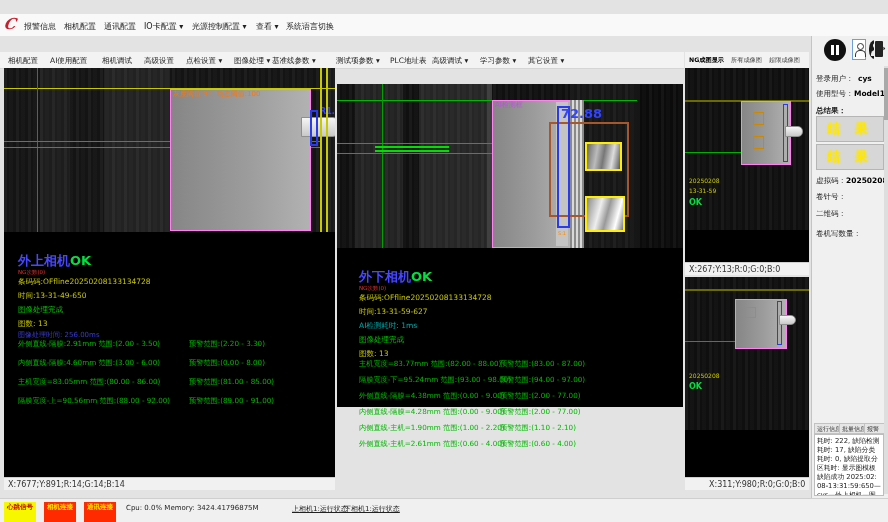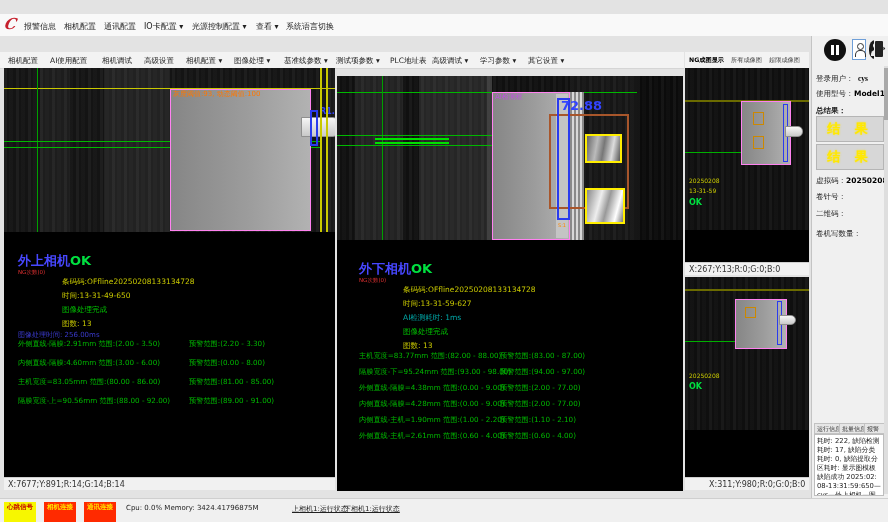--- a/index.html
+++ b/index.html
@@ -22,21 +22,21 @@
   .ngtab.active{color:#000;font-weight:bold;}
   
   .campanel{position:absolute;background:#000;}
   .scene{position:absolute;left:0;top:0;overflow:hidden;background:#141414;}
   .stripes{position:absolute;left:0;top:0;width:100%;height:100%;
     background:repeating-linear-gradient(90deg,rgba(255,255,255,0.045) 0 3px,rgba(0,0,0,0) 3px 5px,rgba(255,255,255,0.02) 5px 9px,rgba(0,0,0,0) 9px 12px);}
   .coords{position:absolute;left:0;width:100%;height:13px;background:#f1f1f1;border-top:1px solid #cfcfcf;font-size:8px;color:#333;line-height:13px;padding-left:4px;box-sizing:border-box;}
   .yel{color:#c9c900;} .grn{color:#00c400;} .blu{color:#4747ff;} .cyn{color:#00a8a8;}
   .red{color:#e03030;} .okg{color:#00e040;}
   .camtitle{font-size:13px;font-weight:bold;}
-  .info{font-size:7.5px;margin-left:44px;}
+  .info{font-size:7.5px;}
   .mrow{font-size:7.2px;color:#00b800;}
   
   #side{position:absolute;left:811px;top:36px;width:77px;height:462px;background:#f0f0f0;border-left:1px solid #c4c4c4;}
   .sbtn{position:absolute;box-sizing:border-box;}
   .lbl{position:absolute;font-size:7.5px;color:#222;}
   .val{font-weight:bold;color:#000;}
   .resultbox{position:absolute;left:4px;width:66px;height:24px;background:#d7d7d7;border:1px solid #b5b5b5;
     color:#ffe800;font-size:13px;font-weight:bold;text-align:center;line-height:24px;letter-spacing:5px;
     text-shadow:0 0 2px rgba(255,230,0,.9);}
   #logtabs span{position:absolute;top:0;font-size:6px;color:#333;background:#e6e6e6;border:1px solid #c2c2c2;height:9px;line-height:9px;padding:0 2px;}
@@ -72,23 +72,23 @@
     <span class="menu-item" style="left:256px">查看 ▾</span>
     <span class="menu-item" style="left:286px">系统语言切换</span>
   </div>
 
 
   <div id="toolbar">
     <span class="tool-item" style="left:8px">相机配置</span>
     <span class="tool-item" style="left:50px">AI使用配置</span>
     <span class="tool-item" style="left:102px">相机调试</span>
     <span class="tool-item" style="left:144px">高级设置</span>
-    <span class="tool-item" style="left:186px">相机配置 ▾</span>
+    <span class="tool-item" style="left:186px">点检设置 ▾</span>
     <span class="tool-item" style="left:234px">图像处理 ▾</span>
-    <span class="tool-item" style="left:284px">基准线参数 ▾</span>
+    <span class="tool-item" style="left:272px">基准线参数 ▾</span>
     <span class="tool-item" style="left:336px">测试项参数 ▾</span>
     <span class="tool-item" style="left:390px">PLC地址表</span>
     <span class="tool-item" style="left:432px">高级调试 ▾</span>
     <span class="tool-item" style="left:480px">学习参数 ▾</span>
     <span class="tool-item" style="left:528px">其它设置 ▾</span>
   </div>
 
   <div id="ngtabs">
     <span class="ngtab active" style="left:4px">NG成图显示</span>
     <span class="ngtab" style="left:46px">所有成像图</span>
@@ -132,21 +132,21 @@
         <span class="abs" style="left:14px;">主机宽度=83.05mm 范围:(80.00 - 86.00)</span>
         <span class="abs" style="left:185px;">预警范围:(81.00 - 85.00)</span>
       </div>
     <div class="t mrow" style="left:0;top:329px;width:331px;">
         <span class="abs" style="left:14px;">隔膜宽度-上=90.56mm 范围:(88.00 - 92.00)</span>
         <span class="abs" style="left:185px;">预警范围:(89.00 - 91.00)</span>
       </div>
     <div class="coords" style="top:409px;">X:7677;Y:891;R:14;G:14;B:14</div>
   </div>
 
-  <div class="campanel" style="left:337px;top:76px;width:346px;height:415px;">
+  <div class="campanel" style="left:337px;top:84px;width:346px;height:323px;">
     <div class="scene" style="width:346px;height:164px;background:#101010;">
       <div class="abs" style="left:18px;top:0;width:48px;height:164px;background:#222;"></div>
       <div class="abs" style="left:82px;top:0;width:68px;height:164px;background:#262626;"></div>
       <div class="abs" style="left:150px;top:0;width:5px;height:164px;background:#3c3c3c;"></div>
       <div class="abs" style="left:233px;top:0;width:67px;height:164px;background:#161616;"></div>
       <div class="abs" style="left:300px;top:0;width:46px;height:164px;background:#0b0b0b;"></div>
       <div class="stripes"></div>
       <div class="hline" style="left:0;top:16px;width:300px;height:1px;background:#00b800;"></div>
       <div class="vline" style="left:45px;top:0;width:1px;height:164px;background:#00a000;"></div>
       <div class="hline" style="left:0;top:59px;width:233px;height:1px;background:#00b800;"></div>
@@ -243,21 +243,21 @@
       <div class="abs" style="left:4px;top:3px;width:5px;height:5px;border-radius:50%;background:#eee;"></div>
       <div class="abs" style="left:2px;top:10px;width:9px;height:6px;border-radius:5px 5px 0 0;background:#eee;"></div>
     </div>
 
     <div class="sbtn" style="left:62px;top:3px;width:14px;height:21px;background:#f0f0f0;">
       <div class="abs" style="left:1px;top:2px;width:8px;height:16px;background:#222;border-radius:1px;"></div>
       <div class="abs" style="left:5px;top:8px;width:9px;height:4px;color:#222;font-size:8px;line-height:4px;">→</div>
     </div>
 
     <span class="lbl" style="left:4px;top:38px;">登录用户：</span>
-    <span class="lbl val" style="left:46px;top:38px;font-family:Liberation Serif, serif;">cys</span>
+    <span class="lbl val" style="left:46px;top:38px;">cys</span>
     <span class="lbl" style="left:4px;top:53px;">使用型号：</span>
     <span class="lbl val" style="left:42px;top:53px;">Model1</span>
     <span class="lbl" style="left:4px;top:70px;font-weight:bold;">总结果：</span>
     <div class="resultbox" style="top:80px;">结 果</div>
     <div class="resultbox" style="top:108px;">结 果</div>
     <span class="lbl" style="left:4px;top:140px;">虚拟码：</span>
     <span class="lbl val" style="left:34px;top:140px;">20250208</span>
     <span class="lbl" style="left:4px;top:156px;">卷针号：</span>
     <span class="lbl" style="left:4px;top:173px;">二维码：</span>
     <span class="lbl" style="left:4px;top:193px;">卷机写数量：</span>

